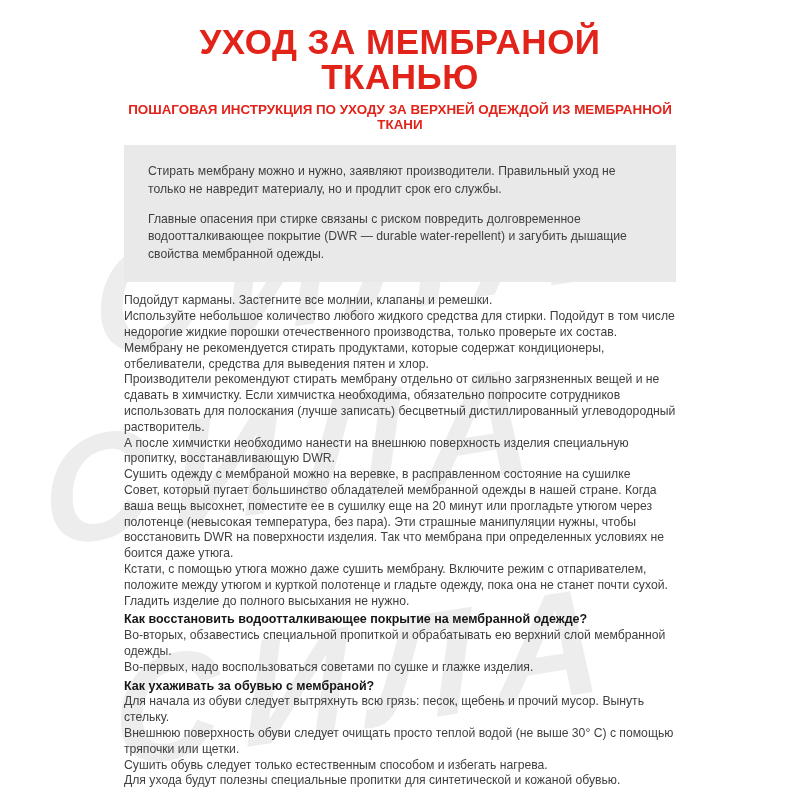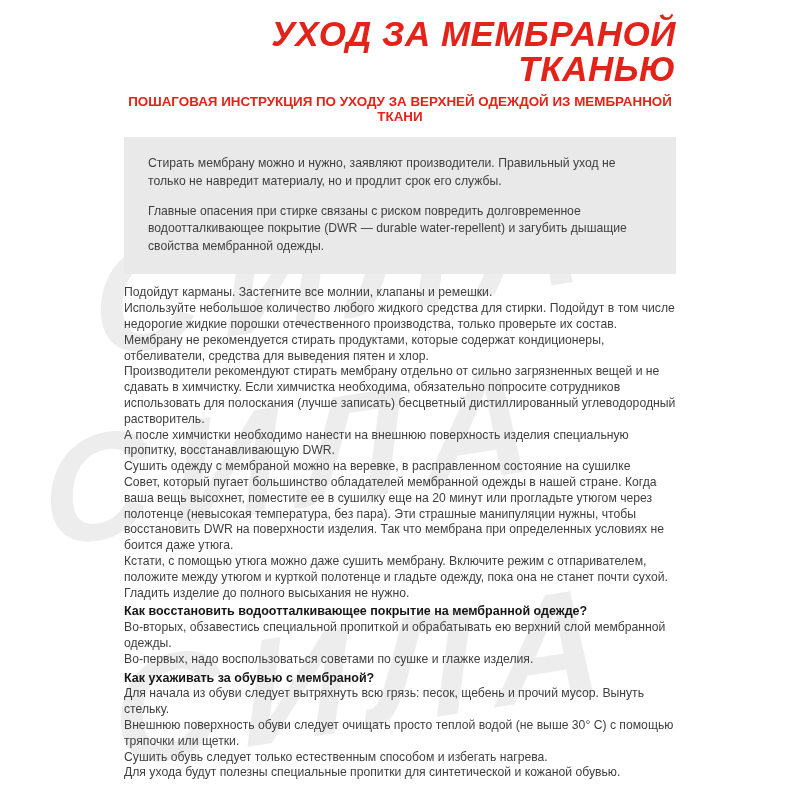--- a/index.html
+++ b/index.html
@@ -12,22 +12,22 @@
   .wm-layer { position:absolute; inset:0; z-index:0; pointer-events:none; }
   .wm { position:absolute; font-weight:bold; font-style:italic; white-space:nowrap;
         color:var(--wm); font-size:150px; letter-spacing:22px;
         transform:rotate(-9deg) skewX(-6deg); line-height:1; user-select:none; }
   .wm1 { left:90px;  top:190px; }
   .wm2 { left:40px;  top:380px; }
   .wm3 { left:110px; top:600px; }
 
   .content { position:relative; z-index:1; width:552px; margin:0 auto; padding-top:16px; }
 
-  .title { margin:0; text-align:right; color:var(--accent);
-           font-size:35px; font-weight:bold; letter-spacing:0.5px; line-height:1.0;font-style:italic; }
+  .title { margin:8px; text-align:center; color:var(--accent);
+           font-size:35px; font-weight:bold; letter-spacing:0.5px; line-height:1.0; }
   .subtitle { margin:9px 0 0; text-align:center; color:var(--accent);
               font-size:13.4px; font-weight:bold; line-height:1.1; }
 
   .intro-box { margin-top:13px; background:var(--boxbg); padding:6px 12px 7px;
                color:var(--body); font-size:12.2px; line-height:17.6px; }
   .intro-box p { margin:12px; }
 
   .body-text { margin-top:11px; color:var(--body); font-size:12.2px; line-height:15.8px; }
   .body-text h3 { margin:3px 0 0; font-size:12.5px; line-height:15.8px;
                   font-weight:bold; color:var(--heading); }

